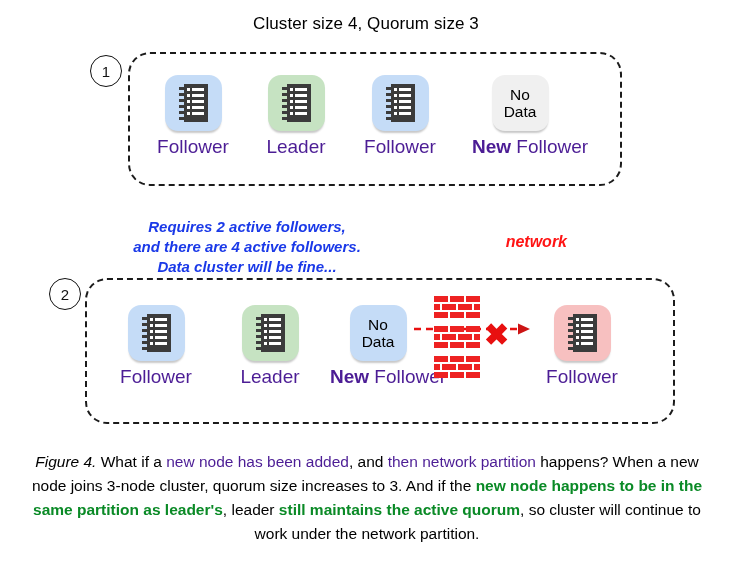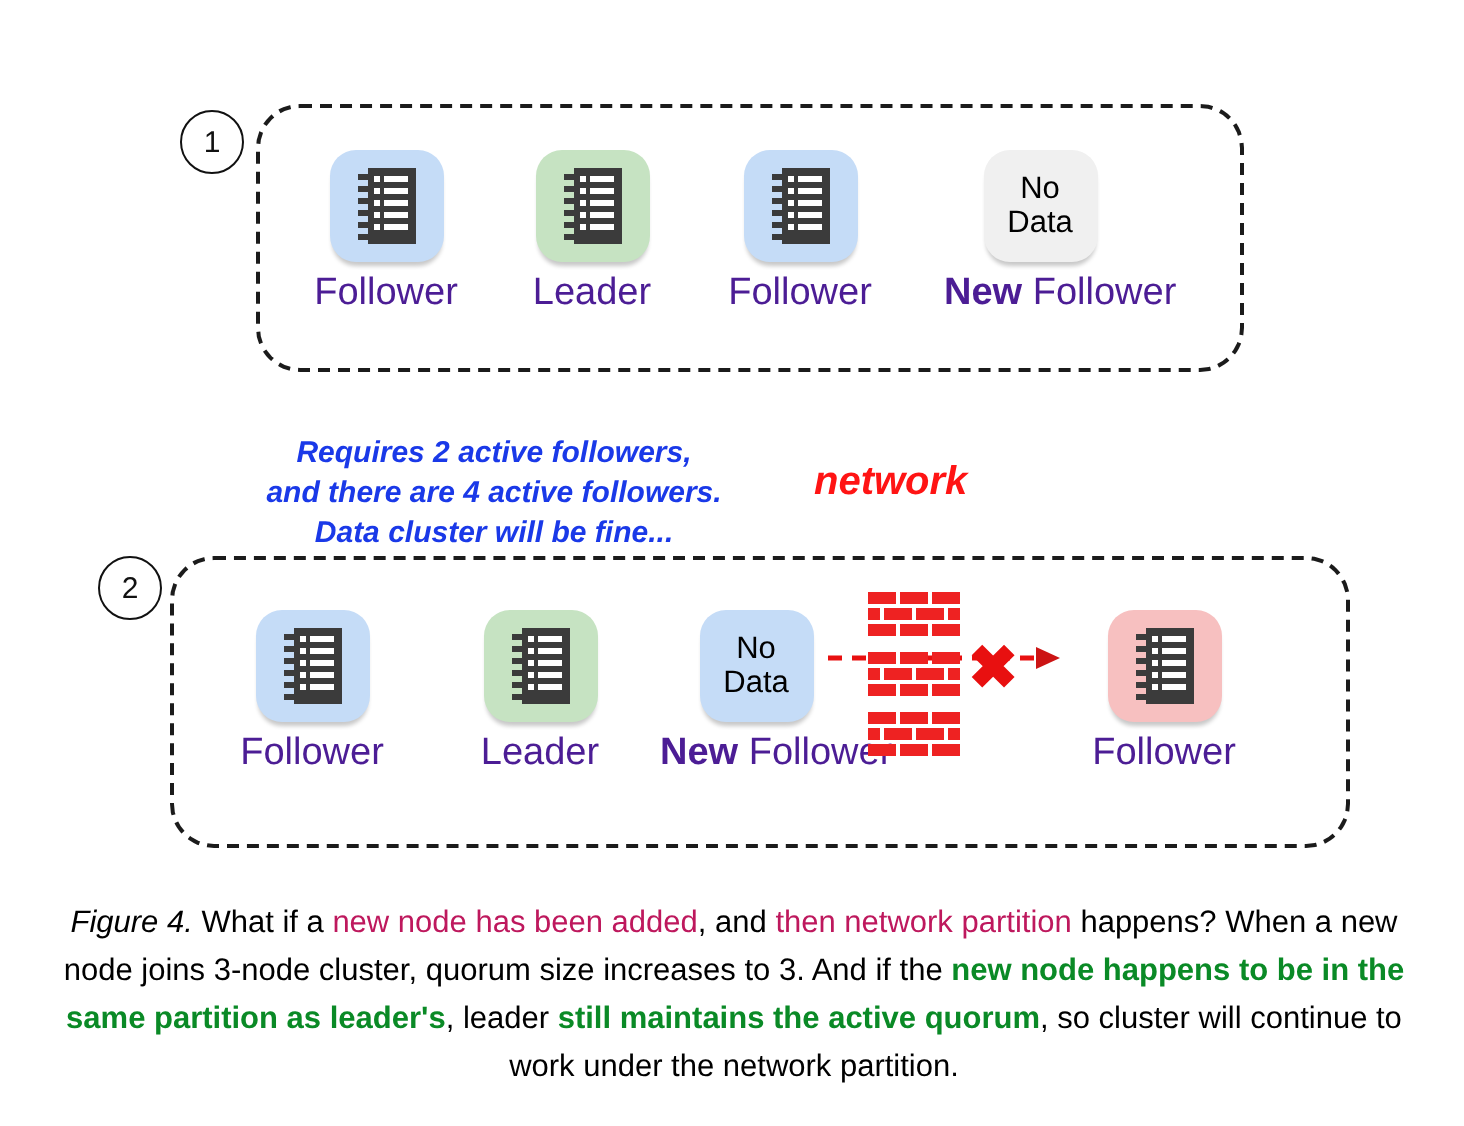--- a/index.html
+++ b/index.html
@@ -69,22 +69,22 @@
   .annotation-blue{
     position:absolute;left:72px;top:217px;width:350px;
     text-align:center;
     color:#1a39e8;font-style:italic;font-weight:bold;font-size:15px;
     line-height:20px;
   }
 
   
   .partition-label{
     position:absolute;left:407px;top:232px;width:160px;
-    text-align:left;
-    color:#ff1414;font-style:italic;font-weight:bold;font-size:20px;
+    text-align:right;
+    color:#ff1414;font-style:italic;font-weight:bold;font-size:16px;
     line-height:19px;
   }
 
   
   .wall-group{position:absolute;left:428px;top:296px;width:110px;height:90px;}
   .brick-block{position:absolute;left:6px;width:48px;height:22px;}
   #brick-top{top:0px;}
   #brick-mid{top:30px;}
   #brick-bot{top:60px;}
   .arrow-svg{position:absolute;left:-14px;top:26px;}
@@ -93,28 +93,29 @@
     font-size:30px;font-weight:bold;color:#e81010;
     font-family:"Liberation Sans", sans-serif;line-height:30px;
   }
 
   
   .caption{
     position:absolute;left:24px;top:450px;width:686px;
     text-align:center;font-size:15.5px;line-height:24px;color:#000;
   }
   .caption .fig{font-style:italic;margin-top:48px;}
-  .caption .blue{color:#be185d;}
+  .caption .blue{color:#4c1d95;}
   .caption .green{color:#0a8a26;font-weight:bold;}
 </style>
 </head>
 <body>
 
 <div class="stage">
 
+  <div class="diagram-title">Cluster size 4, Quorum size 3</div>
 
   <div class="step-circle" id="step1">
     <span>1</span>
   </div>
 
   <div class="cluster-box" id="box1"></div>
 
   <div class="node" style="left:145px;top:75px;">
     <div class="node-chip chip-blue">
       <svg class="ledger" width="34" height="40" viewBox="0 0 34 40">

